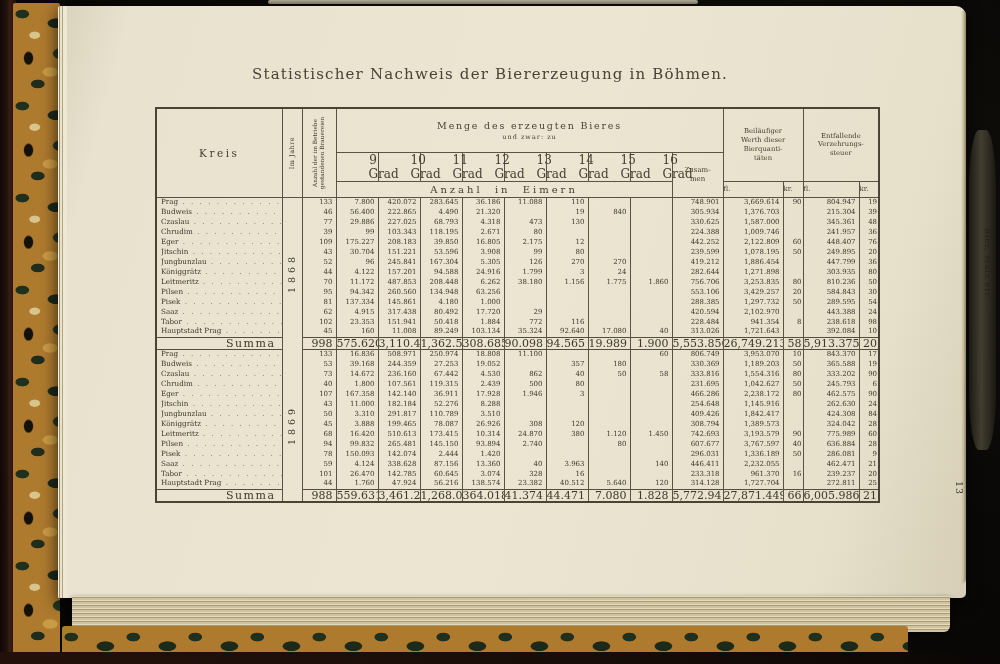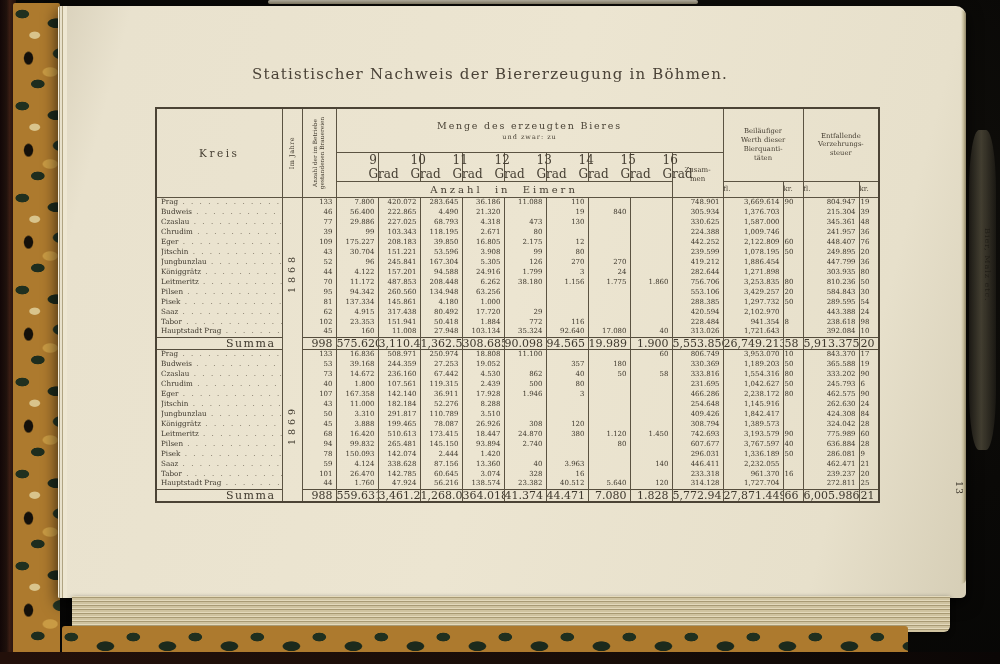--- a/index.html
+++ b/index.html
@@ -74,21 +74,21 @@
   .pre { white-space:pre-line; }
   .h-werth, .h-steuer { font-size:6.8px; line-height:1.3; text-align:center; }
   .h-grad { font-size:12px; text-align:center;padding-left:32px; }
   .h-zus { font-size:7px; line-height:1.2; text-align:center; }
   .h-eimern { font-size:10px; letter-spacing:3px; word-spacing:6px; text-align:center; }
   .h-unit { font-size:7px; text-align:left; }
 
   tbody td { border-top:0; border-bottom:0; height:10px; font-size:7px; line-height:1;
              white-space:nowrap; overflow:hidden; }
   tbody td.num { text-align:right; padding-right:3px; }
-  tbody td.kr { text-align:left; padding:0 1px; }
+  tbody td.kr { text-align:right; padding:0 1px; }
   td.c-kreis { text-align:left; padding-left:4px; font-size:7.2px; }
   .kreis-inner { overflow:hidden; white-space:nowrap; height:9px; }
   .dot-leader { color:#6a6150; letter-spacing:2px; }
   .c-year { position:relative; }
   .year-text { position:absolute; left:50%; top:50%; transform:translate(-50%,-50%) rotate(-90deg);
                font-size:9.5px; letter-spacing:4px; color:#3e382d; white-space:nowrap; }
   tr.summa td { border-top:1px solid #55.4; border-top:1px solid #554d3d; border-bottom:1px solid #554d3d;
                 height:12px; font-size:11px; }
   td.summa-label { text-align:right; padding-right:6px; letter-spacing:1.5px; font-size:7.5px; }
 </style>
@@ -415,21 +415,21 @@
             <td class="num">238.618</td>
             <td class="kr">98</td>
           </tr>
           <tr>
             <td class="c-kreis">
               <div class="kreis-inner"><span>Hauptstadt Prag</span><span class="dot-leader"> . . . . . . . . . . . . . . .</span></div>
             </td>
             <td class="num">45</td>
             <td class="num">160</td>
             <td class="num">11.008</td>
-            <td class="num">27.948</td>
+            <td class="num">89.249</td>
             <td class="num">103.134</td>
             <td class="num">35.324</td>
             <td class="num">92.640</td>
             <td class="num">17.080</td>
             <td class="num">40</td>
             <td class="num">313.026</td>
             <td class="num">1,721.643</td>
             <td class="kr"></td>
             <td class="num">392.084</td>
             <td class="kr">10</td>
@@ -607,21 +607,21 @@
             <td class="kr">28</td>
           </tr>
           <tr>
             <td class="c-kreis">
               <div class="kreis-inner"><span>Leitmeritz</span><span class="dot-leader"> . . . . . . . . . . . . . . .</span></div>
             </td>
             <td class="num">68</td>
             <td class="num">16.420</td>
             <td class="num">510.613</td>
             <td class="num">173.415</td>
-            <td class="num">18.447</td>
+            <td class="num">10.314</td>
             <td class="num">24.870</td>
             <td class="num">380</td>
             <td class="num">1.120</td>
             <td class="num">1.450</td>
             <td class="num">742.693</td>
             <td class="num">3,193.579</td>
             <td class="kr">90</td>
             <td class="num">775.989</td>
             <td class="kr">60</td>
           </tr>

